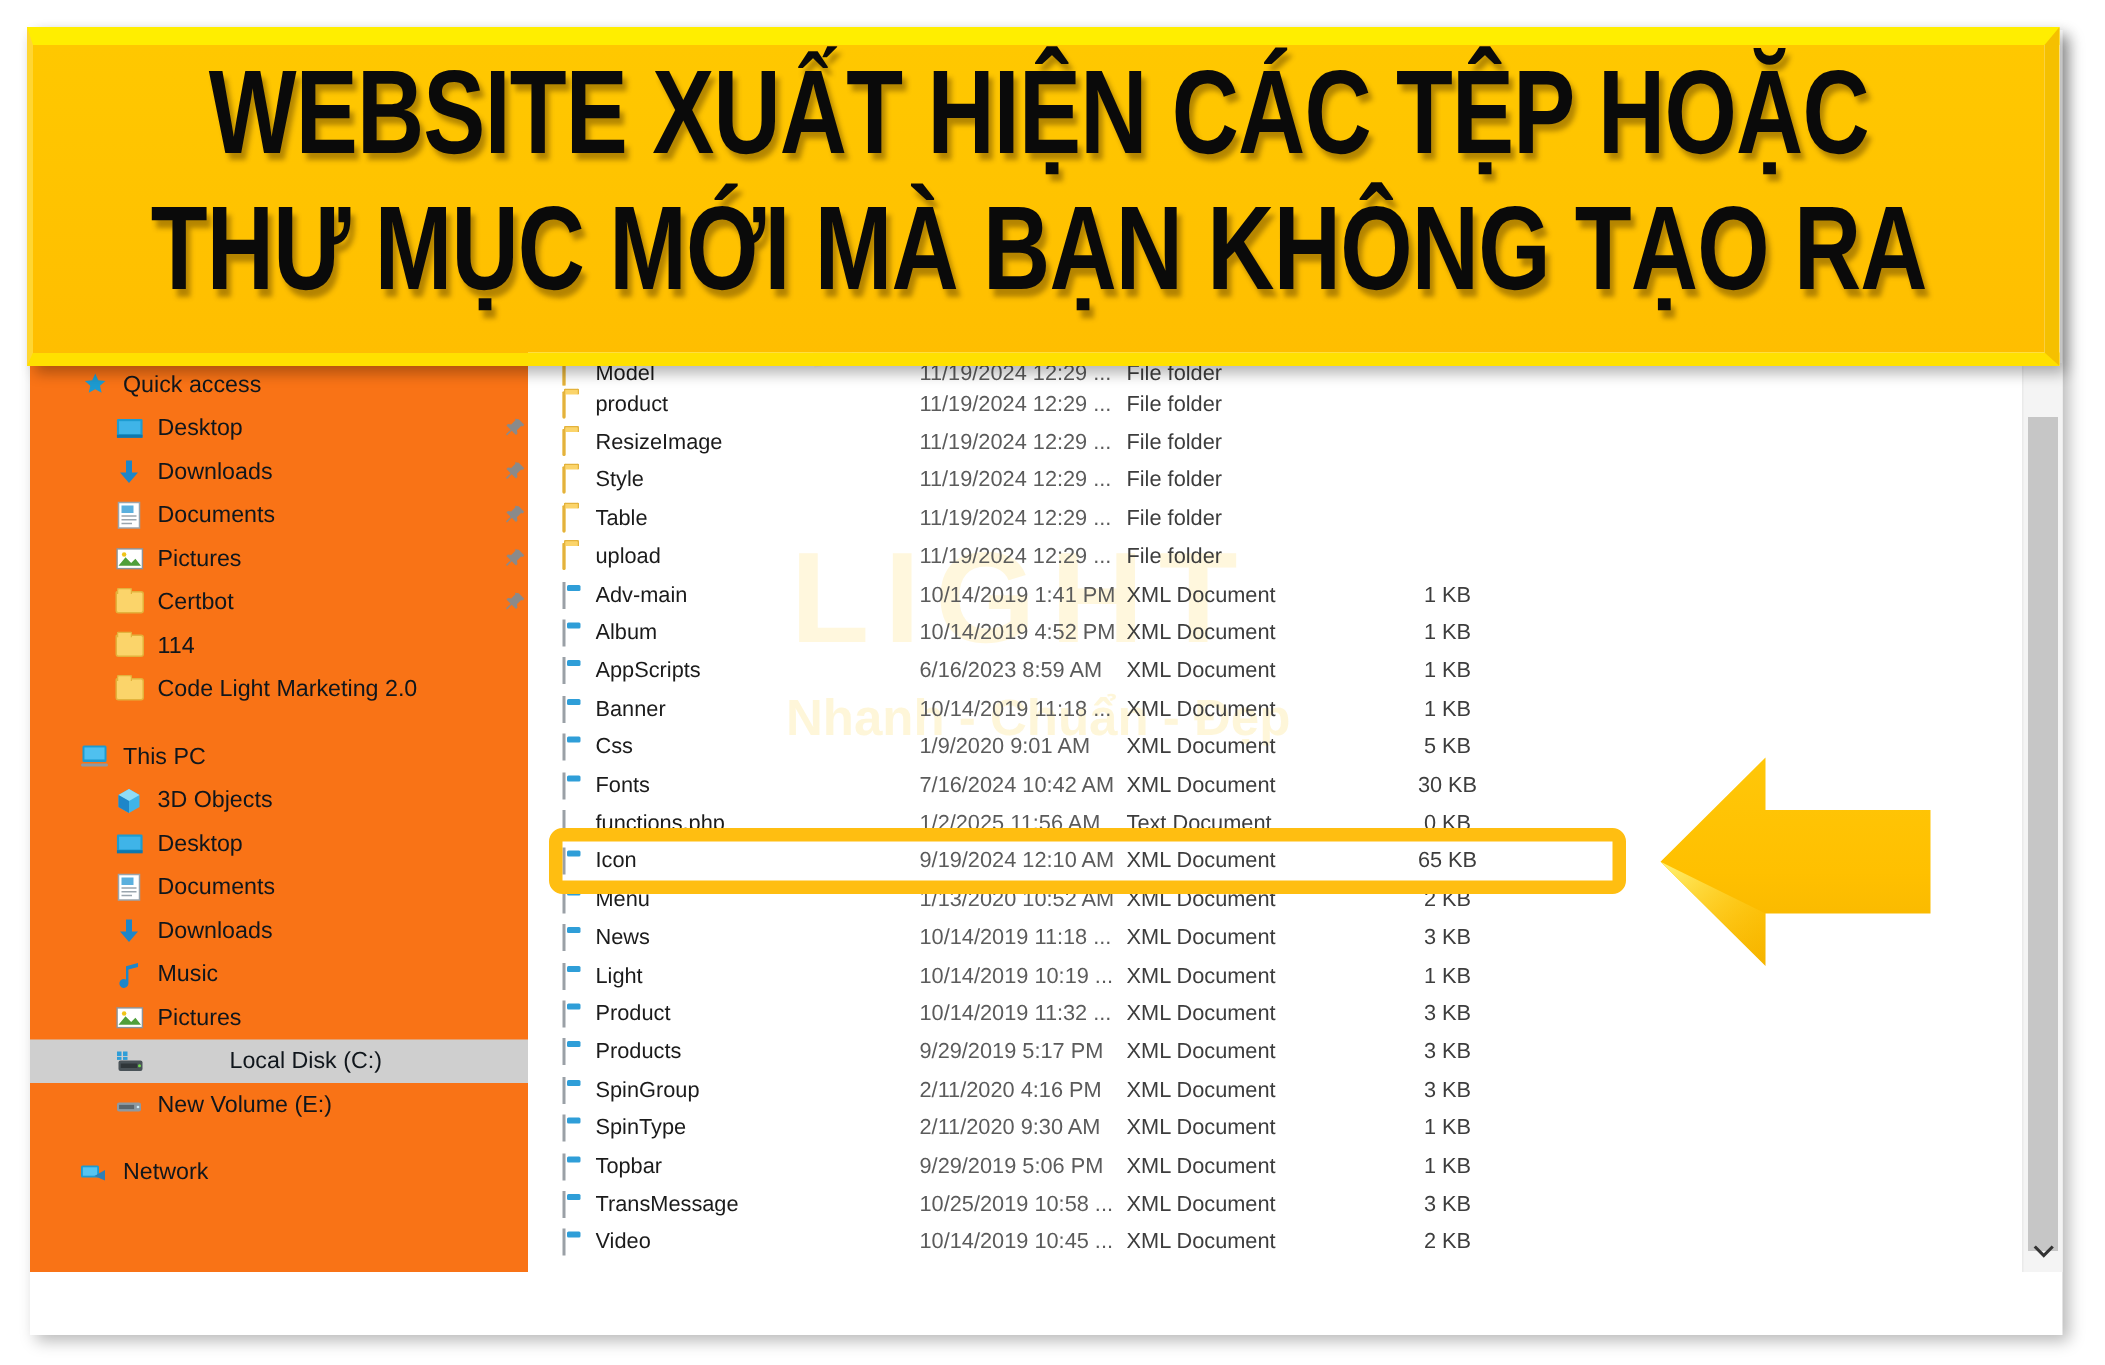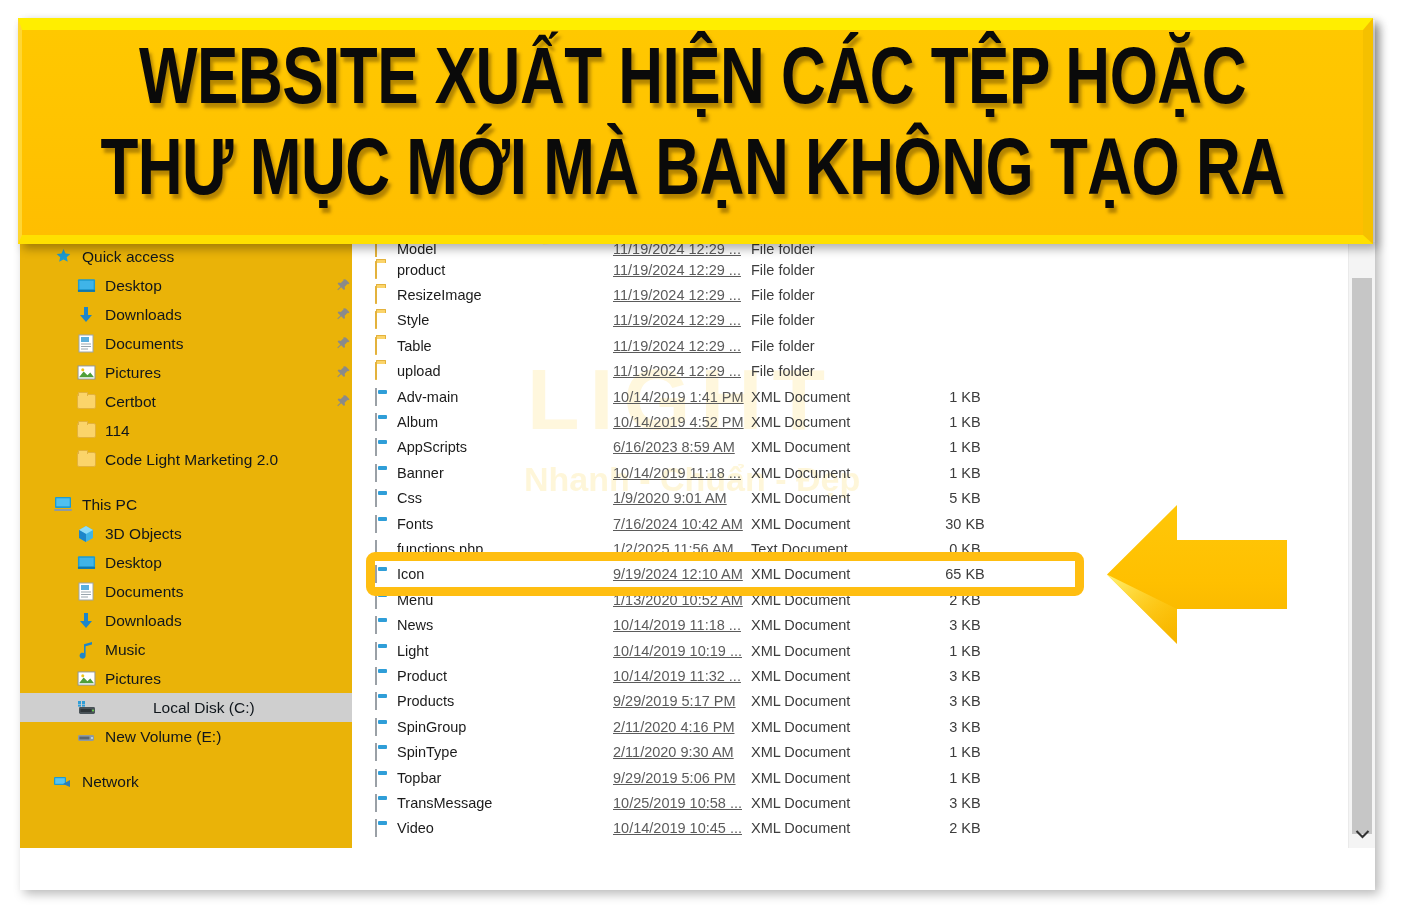--- a/index.html
+++ b/index.html
@@ -21,21 +21,21 @@
     overflow: hidden;
   }
   .body-area {
     position: absolute; left:0; top:0; right:0; bottom: 42px;
     display: flex;
   }
 
   
   .sidebar {
     width: 332px; flex: 0 0 332px;
-    background:#eab308;
+    background:#f97316;
     padding-top: 222px;
     overflow: hidden;
     position: relative;
   }
   .nav-item {
     height: 29px;
     display: flex; align-items: center;
     font-size: 15.5px;
     color: #10161c;
     padding-right: 10px;
@@ -111,21 +111,21 @@
     height: 25.4px;
     display: flex; align-items: center;
     font-size: 14.5px;
     color: #1b1b1b;
     white-space: nowrap;
     position: relative;
   }
   .row .ri { width: 20px; flex:0 0 20px; margin-left: 14px; margin-right: 11px;
              display:flex; align-items:center; justify-content:center; }
   .c-name { flex: 0 0 216px; overflow:hidden; text-overflow:ellipsis; }
-  .c-date { flex: 0 0 138px; color:#5b5b5b;text-decoration:underline; }
+  .c-date { flex: 0 0 138px; color:#5b5b5b; }
   .c-type { flex: 0 0 175px; color:#3d3d3d; }
   .c-size { flex: 0 0 78px; text-align:center; color:#3d3d3d; }
 
   
   .ic-xml {
     width:16px; height:19px; background:#ffffff; border:1px solid #9aa0a6; position:relative;
   }
   .ic-xml:before {
     content:""; position:absolute; left:2px; top:6px; right:2px; height:1px;
     box-shadow: 0 3px 0 #b9bec4, 0 6px 0 #b9bec4, 0 9px 0 #b9bec4;

